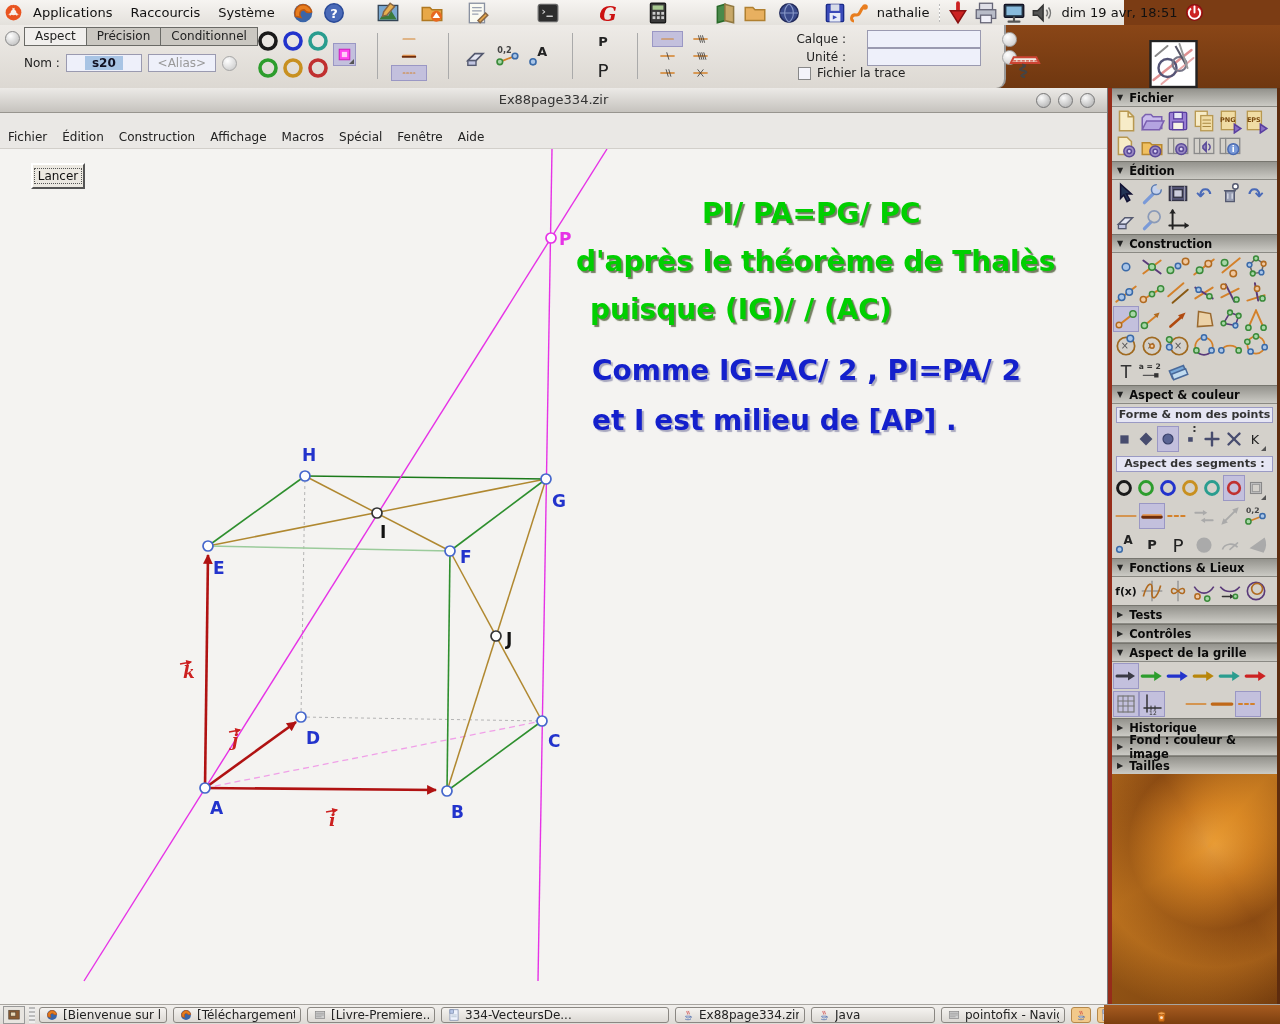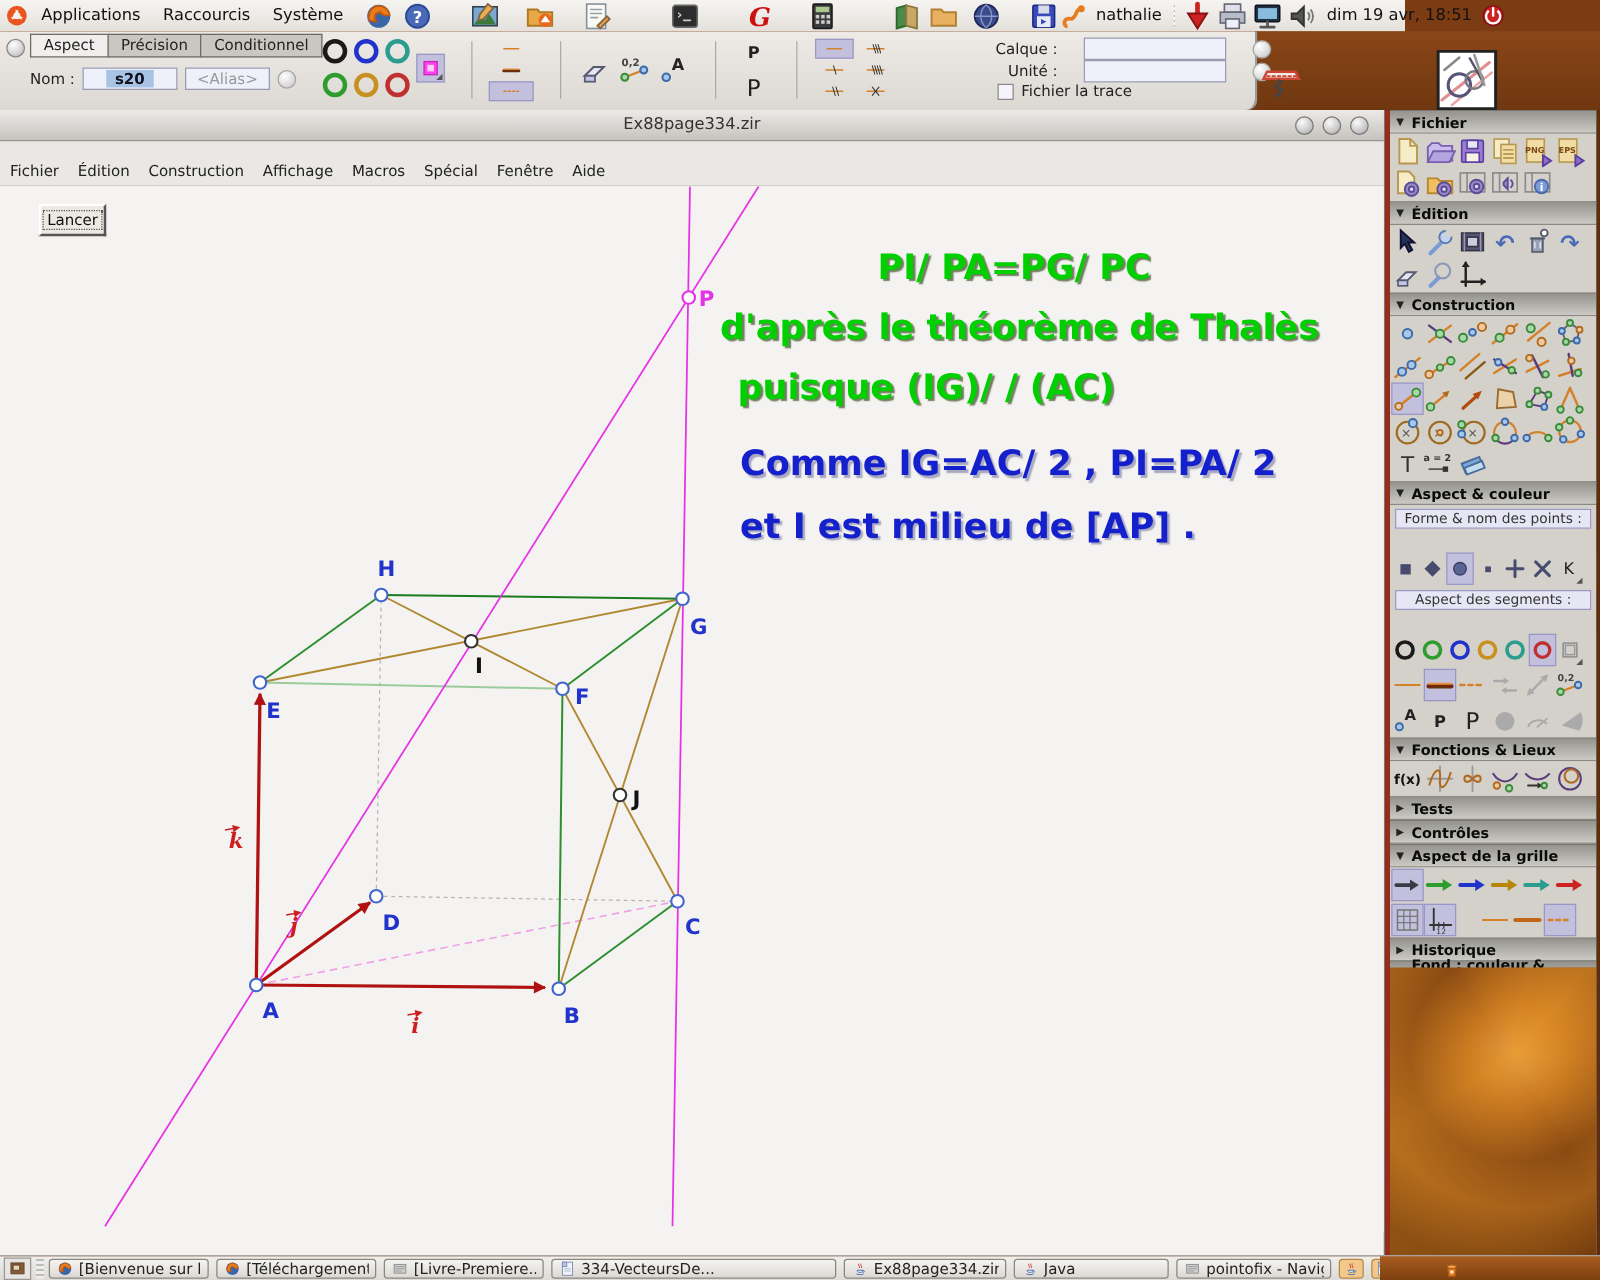--- a/index.html
+++ b/index.html
@@ -76,21 +76,21 @@
   #sidebar{position:absolute;left:1108px;top:88px;width:172px;height:916px;background:#d4d1cb;
            border-left:4px solid #962c1a;border-right:3px solid #5e2c0e;box-sizing:border-box;overflow:hidden;}
   .shead{height:17px;background:linear-gradient(#94938d,#cbcac4);border-top:1px solid #77766f;border-bottom:1px solid #8a8983;
          color:#0a0a0a;font-size:11.5px;font-weight:bold;display:flex;align-items:center;padding-left:5px;gap:6px;}
   .tri{font-size:8px;color:#222;}
   .irow{display:flex;flex-wrap:wrap;padding:1px 1px;background:#d4d1cb;align-content:flex-start;}
   .icell{position:relative;width:26px;height:26px;display:inline-flex;align-items:center;justify-content:center;box-sizing:border-box;}
   .icell.sel{background:#c3c0dd;border:1px solid #9a97c4;}
   .corner{position:absolute;right:1px;bottom:1px;width:0;height:0;border-left:5px solid transparent;border-bottom:5px solid #555;}
   .seven .icell{width:22px;height:26px;}
-  .subhead{margin:3px 4px 18px 4px;background:#e6e6f4;border:1px solid #9a9ac4;font-size:11px;font-weight:normal;
+  .subhead{margin:3px 4px 2px 4px;background:#e6e6f4;border:1px solid #9a9ac4;font-size:11px;font-weight:bold;
            text-align:center;color:#333;height:14px;line-height:14px;}
   .swirl{position:absolute;left:0;right:0;top:686px;bottom:0;
          background:radial-gradient(circle at 62% 30%,#e8a040 0%,#c87820 20%,#8a4a12 45%,#a05c18 65%,#713a0d 90%);}
   .swirl:after{content:"";position:absolute;inset:0;
          background:conic-gradient(from 40deg at 58% 32%,rgba(232,150,40,.55),rgba(110,55,12,0) 30%,rgba(232,150,40,.35) 55%,rgba(110,55,12,0) 80%,rgba(232,150,40,.55));}
   
   #taskbar{position:absolute;left:0;top:1004px;width:1280px;height:20px;background:linear-gradient(#f1efec,#dddad5);
            border-top:1px solid #a8a5a0;display:flex;align-items:center;}
   .deskbtn{width:20px;height:16px;margin-left:3px;border:1px solid #999;background:#e8e5e0;display:flex;align-items:center;justify-content:center;flex:none;}
   .deskbtn svg{width:14px;height:14px;}

